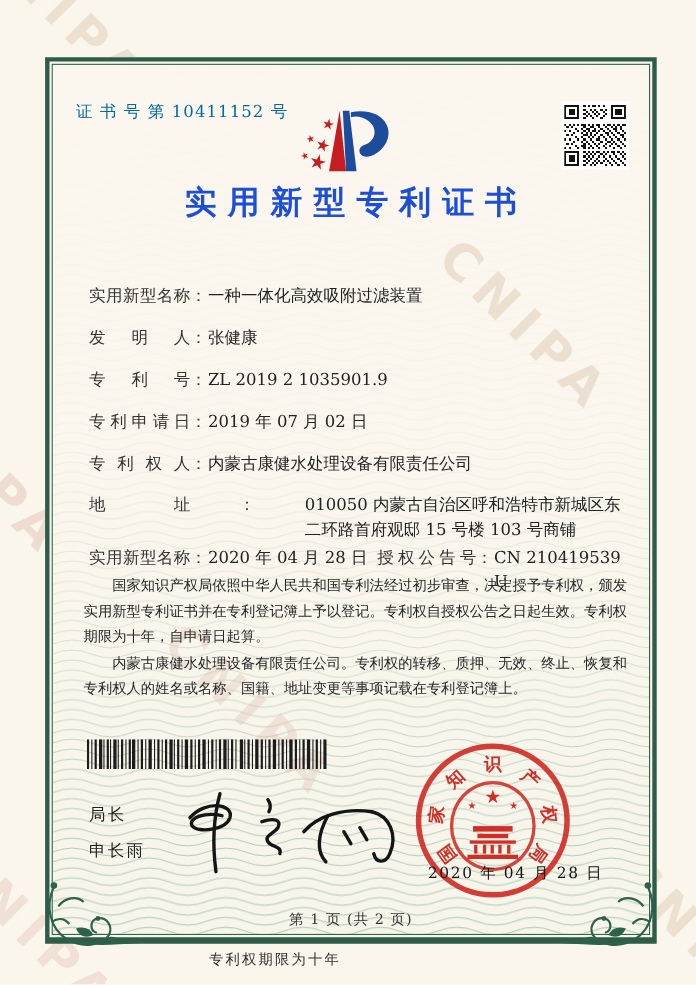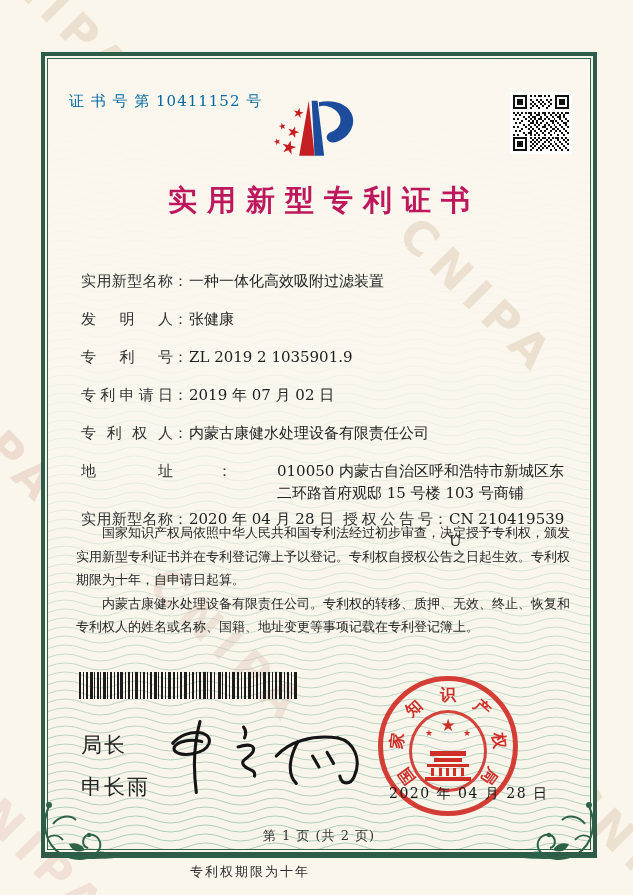--- a/index.html
+++ b/index.html
@@ -21,41 +21,41 @@
   .waveoverlay{position:absolute;inset:0;z-index:1;
       background:linear-gradient(180deg,rgba(251,247,238,0.98) 0%,rgba(251,247,238,0.92) 38%,
                  rgba(251,247,238,0.66) 62%,rgba(251,247,238,0.28) 82%,rgba(251,247,238,0.10) 100%);}
   .wm-in{z-index:2;}
   .wm-b{left:330px;top:210px;}
   .wm-d{left:80px;top:560px;color:rgba(220,190,175,0.34);}
   
   .cert-no{position:absolute;left:21px;top:33px;z-index:3;font-size:15px;letter-spacing:1px;color:#0369a1;}
   .logo{position:absolute;left:205px;top:28px;width:110px;height:86px;z-index:3;}
   .qr{position:absolute;left:462px;top:33px;width:56px;height:56px;z-index:3;background:#fff;padding:3px;}
-  .title{position:absolute;left:0;top:122px;width:100%;z-index:3;text-align:center;
-         font-size:29px;font-weight:bold;letter-spacing:10px;padding-left:10px;box-sizing:border-box;color:#be185d;}
-  
-  .fields{position:absolute;left:33px;top:199px;width:492px;z-index:3;font-size:15px;margin-top:12px;}
+  .title{position:absolute;left:0;top:106px;width:100%;z-index:3;text-align:center;
+         font-size:29px;font-weight:bold;letter-spacing:10px;padding-left:10px;box-sizing:border-box;color:#1d4ed8;}
+  
+  .fields{position:absolute;left:33px;top:199px;width:492px;z-index:3;font-size:15px;}
   .frow{display:flex;line-height:22px;margin-bottom:16px;}
   .frow.addr{margin-bottom:4px;gap:44px;}
   .lab{flex:0 0 92px;text-align:justify;text-align-last:justify;color:#333;}
   .colon{flex:0 0 16px;color:#333;}
   .val{flex:1;color:#222;}
   .frow2{display:flex;line-height:22px;}
   .g1{display:flex;width:262px;}
   .g2{display:flex;flex:1;}
   .g2 .lab{flex:0 0 90px;}
   
   .paras{position:absolute;left:28px;top:462px;width:494px;z-index:3;font-size:13px;line-height:23.5px;
          text-align:justify;color:#262626;}
   .paras p{margin:0;text-indent:2em;}
   
   .barcode{position:absolute;left:31px;top:613px;width:218px;height:27px;z-index:3;}
   .sig-block{position:absolute;left:33px;top:672px;z-index:3;
-             font-family:"DejaVu Sans","Liberation Sans",sans-serif;font-size:21px;color:#222;}
+             font-family:"DejaVu Sans","Liberation Sans",sans-serif;font-size:15px;color:#222;}
   .sig-block div{margin-bottom:14px;letter-spacing:2px;}
   .sig-hand{position:absolute;left:112px;top:652px;width:218px;height:92px;z-index:3;}
   
   .seal{position:absolute;left:330px;top:617px;width:140px;height:140px;z-index:4;box-sizing:border-box;
         border:5px solid rgba(206,36,30,0.88);border-radius:50%;}
   .seal-ch{position:absolute;left:50%;top:50%;width:20px;height:20px;margin:-10px 0 0 -10px;
            text-align:center;font-size:16px;font-weight:bold;color:rgba(206,36,30,0.95);line-height:20px;}
   .c0{transform:rotate(-126deg) translateY(-51px);}
   .c1{transform:rotate(-84deg)  translateY(-51px);}
   .c2{transform:rotate(-42deg)  translateY(-51px);}

